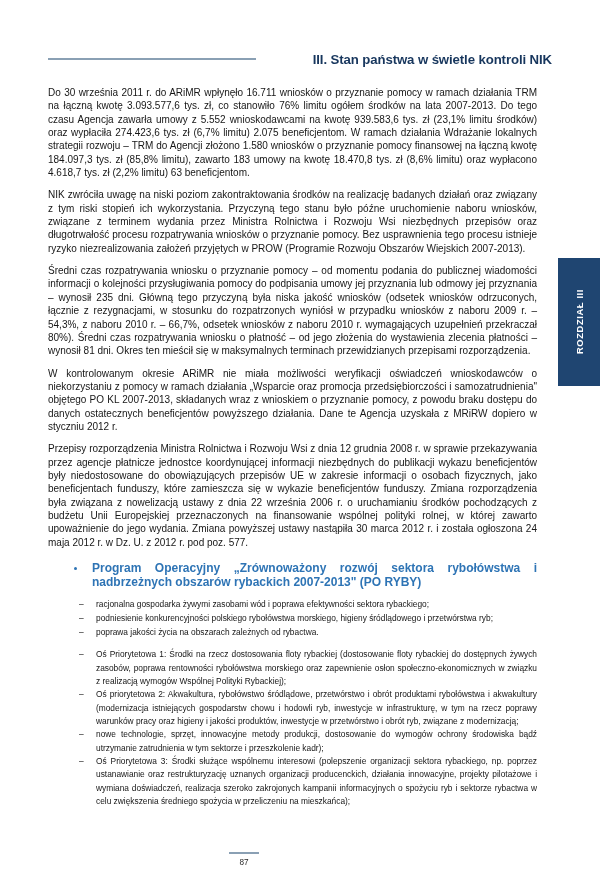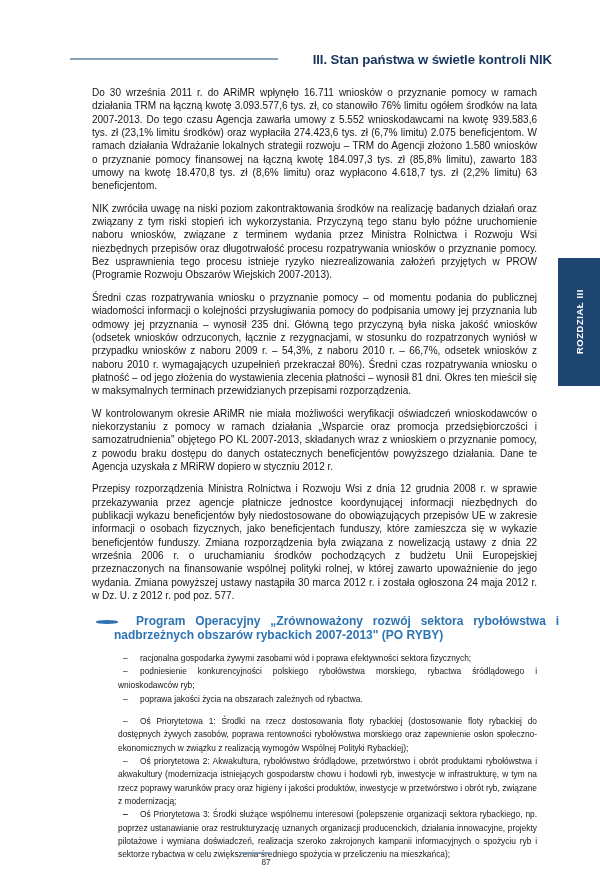--- a/index.html
+++ b/index.html
@@ -1,15 +1,15 @@
 <!DOCTYPE html>
 <html><head>
 <meta charset="utf-8">
 <style>
-  * { box-sizing: border-box; padding-left: 22px; }
+  * { box-sizing: border-box; }
   html, body {
     margin: 0; padding: 0;
     width: 600px; height: 880px;
     background: #ffffff;
   }
   body {
     font-family: "Liberation Sans", sans-serif;
     color: #1a1a1a;
     position: relative;
     overflow: hidden;
@@ -183,44 +183,45 @@
 
     <div class="blue-heading">
       <span class="dot"></span>
       <span>Program Operacyjny „Zrównoważony rozwój sektora rybołówstwa i nadbrzeżnych obszarów rybackich 2007-2013" (PO RYBY)</span>
     </div>
 
 
     <ul class="dash-list">
       <li>
         <span class="dash">–</span>
-        <span>racjonalna gospodarka żywymi zasobami wód i poprawa efektywności sektora fizycznych;</span>
-      </li>
-      <li>
-        <span class="dash">–</span>
-        <span>podniesienie konkurencyjności polskiego rybołówstwa morskiego, rybactwa śródlądowego i wnioskodawców ryb;</span>
+        <span>racjonalna gospodarka żywymi zasobami wód i poprawa efektywności sektora rybackiego;</span>
+      </li>
+      <li>
+        <span class="dash">–</span>
+        <span>podniesienie konkurencyjności polskiego rybołówstwa morskiego, higieny śródlądowego i przetwórstwa ryb;</span>
       </li>
       <li>
         <span class="dash">–</span>
         <span>poprawa jakości życia na obszarach zależnych od rybactwa.</span>
       </li>
     </ul>
 
 
     <ul class="dash-list axes">
       <li>
         <span class="dash">–</span>
         <span>Oś Priorytetowa 1: Środki na rzecz dostosowania floty rybackiej (dostosowanie floty rybackiej do dostępnych żywych zasobów, poprawa rentowności rybołówstwa morskiego oraz zapewnienie osłon społeczno-ekonomicznych w związku z realizacją wymogów Wspólnej Polityki Rybackiej);</span>
       </li>
       <li>
         <span class="dash">–</span>
         <span>Oś priorytetowa 2: Akwakultura, rybołówstwo śródlądowe, przetwórstwo i obrót produktami rybołówstwa i akwakultury (modernizacja istniejących gospodarstw chowu i hodowli ryb, inwestycje w infrastrukturę, w tym na rzecz poprawy warunków pracy oraz higieny i jakości produktów, inwestycje w przetwórstwo i obrót ryb, związane z modernizacją;</span>
       </li>
       <li>
         <span class="dash">–</span>
+        <span>nowe technologie, sprzęt, innowacyjne metody produkcji, dostosowanie do wymogów ochrony środowiska bądź utrzymanie zatrudnienia w tym sektorze i przeszkolenie kadr);</span>
       </li>
       <li>
         <span class="dash">–</span>
         <span>Oś Priorytetowa 3: Środki służące wspólnemu interesowi (polepszenie organizacji sektora rybackiego, np. poprzez ustanawianie oraz restrukturyzację uznanych organizacji producenckich, działania innowacyjne, projekty pilotażowe i wymiana doświadczeń, realizacja szeroko zakrojonych kampanii informacyjnych o spożyciu ryb i sektorze rybactwa w celu zwiększenia średniego spożycia w przeliczeniu na mieszkańca);</span>
       </li>
     </ul>
 
   </div>
 
   <div class="footer">

